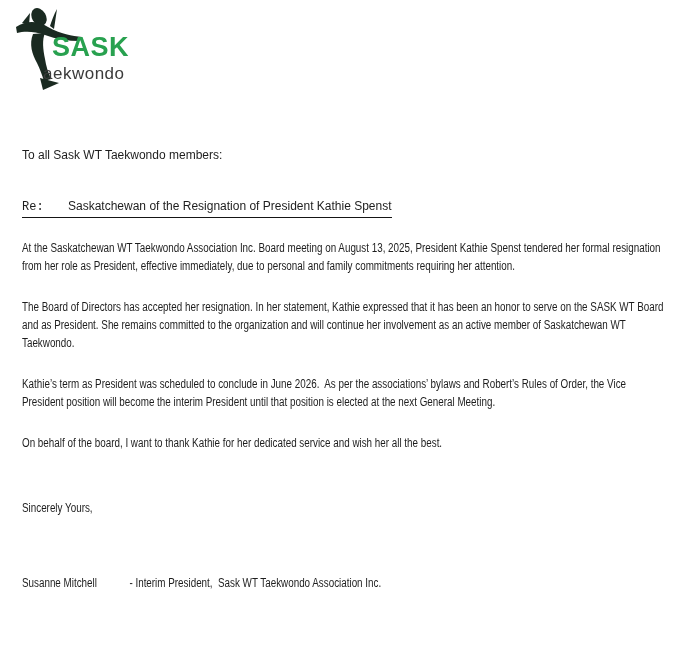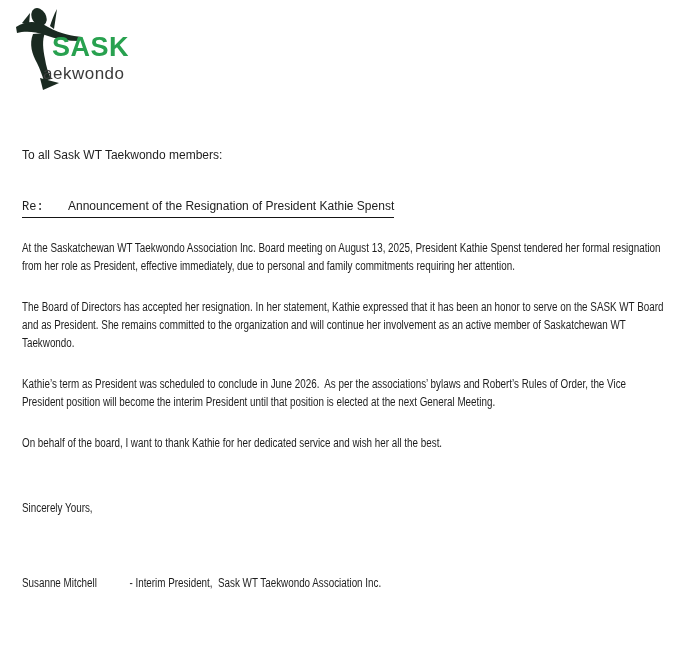--- a/index.html
+++ b/index.html
@@ -141,21 +141,21 @@
     <div class="logo-aekwondo">aekwondo</div>
   </div>
 
 
   <div class="body-text">
 
     <div class="salutation">To all Sask WT Taekwondo members:</div>
 
     <div class="subject-wrap">
       <div class="subject-row">
-        <span class="re-label">Re:</span><span class="subject-text">Announcement of the Resignation of President Kathie Spenst</span>
+        <span class="re-label">Re:</span><span class="subject-text">Saskatchewan of the Resignation of President Kathie Spenst</span>
       </div>
     </div>
 
     <p class="bodypara narrowblock">At the Saskatchewan WT Taekwondo Association Inc. Board meeting on August 13, 2025, President Kathie Spenst tendered her formal resignation from her role as President, effective immediately, due to personal and family commitments requiring her attention.</p>
     <p class="bodypara narrowblock">The Board of Directors has accepted her resignation. In her statement, Kathie expressed that it has been an honor to serve on the SASK WT Board and as President. She remains committed to the organization and will continue her involvement as an active member of Saskatchewan WT Taekwondo.</p>
     <p class="bodypara narrowblock">Kathie’s term as President was scheduled to conclude in June 2026.  As per the associations’ bylaws and Robert’s Rules of Order, the Vice President position will become the interim President until that position is elected at the next General Meeting.</p>
     <p class="bodypara narrowblock">On behalf of the board, I want to thank Kathie for her dedicated service and wish her all the best.</p>
 
     <div class="closing narrowblock">Sincerely Yours,</div>
 

